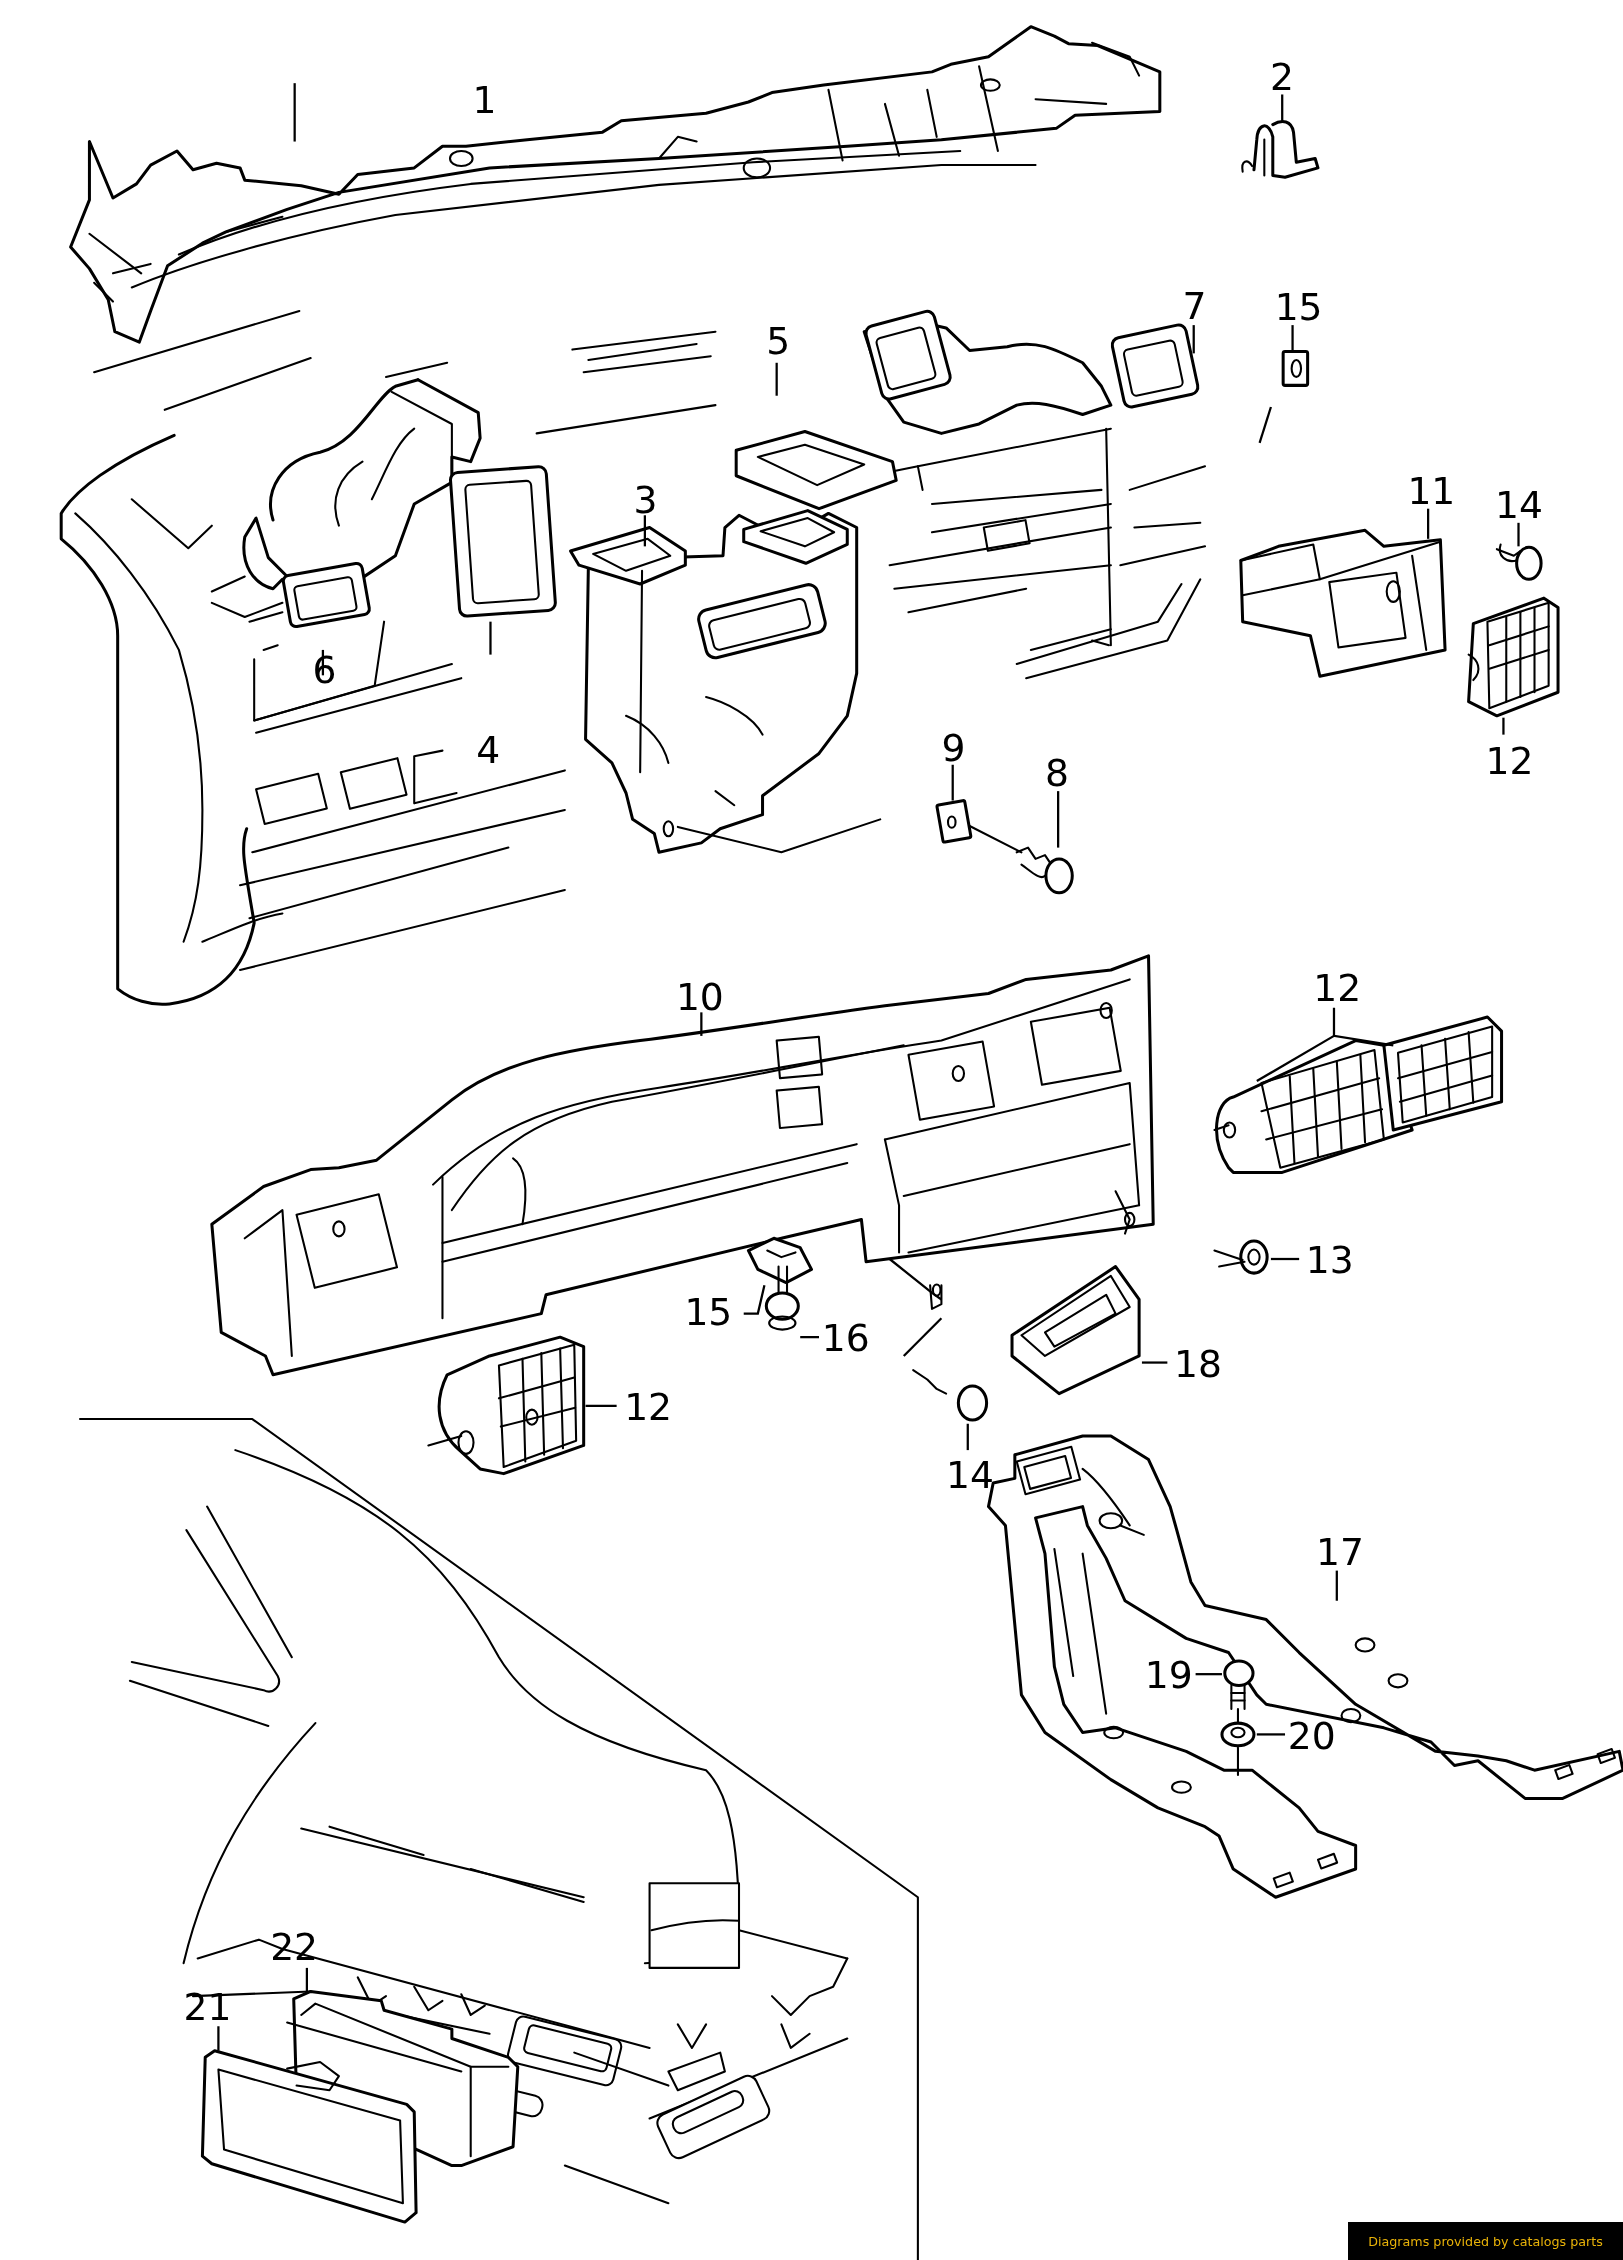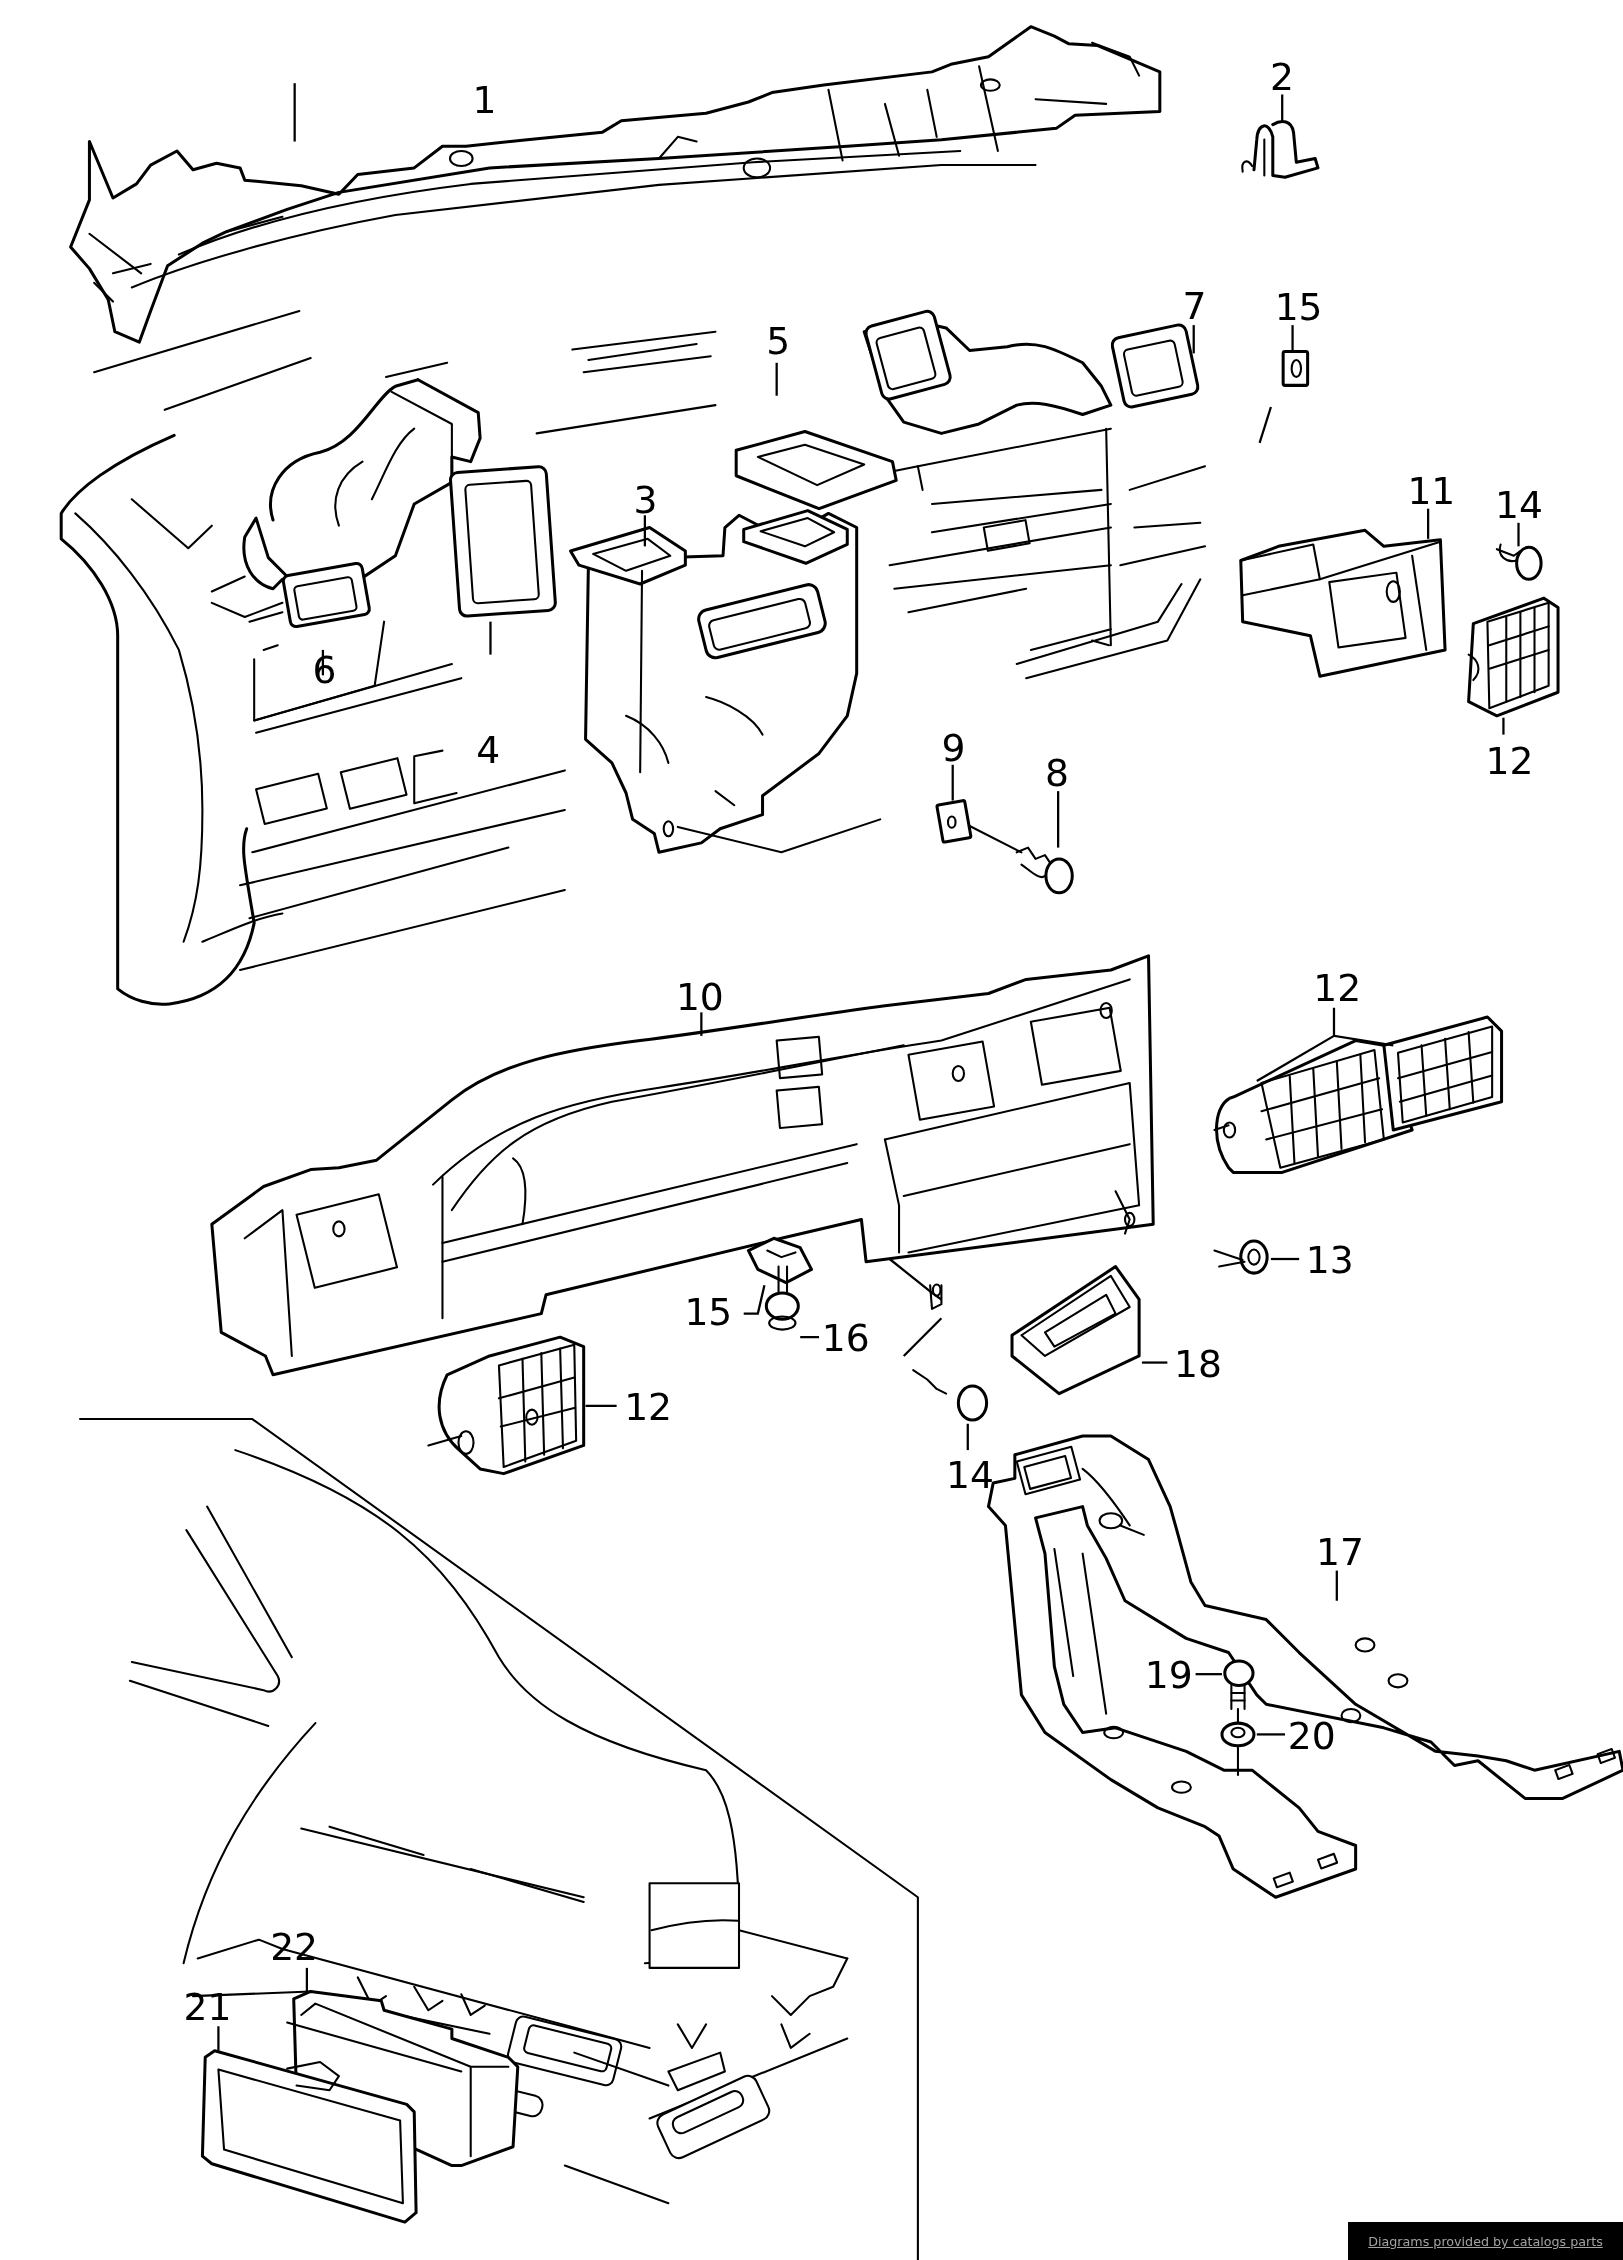--- a/index.html
+++ b/index.html
@@ -6,22 +6,22 @@
     body { width: 1623px; height: 2261px; position: relative; overflow: hidden; font-family: "DejaVu Sans", sans-serif; }
     #diagram { position: absolute; left: 0; top: 0; width: 1623px; height: 2261px; }
     .ln { fill: none; stroke: #000; stroke-width: 3.2; stroke-linecap: round; stroke-linejoin: round; }
     .ln-thin { fill: none; stroke: #000; stroke-width: 2.2; stroke-linecap: round; stroke-linejoin: round; }
     .fill-w { fill: #fff; }
     .leader { fill: none; stroke: #000; stroke-width: 2.4; }
     .callout { font-family: "DejaVu Sans", sans-serif; font-size: 40px; fill: #000; font-weight: normal; }
     .part { cursor: pointer; }
     .credit {
       position: absolute; right: 0; bottom: 0; width: 275px; height: 39px;
-      background: #000; color: #a3a3a3; font-family: "DejaVu Sans", sans-serif;
-      font-size: 12.7px; line-height: 39px; text-align: center; white-space: nowrap; text-decoration: underline;
+      background: #000; color: #eab308; font-family: "DejaVu Sans", sans-serif;
+      font-size: 12.7px; line-height: 39px; text-align: center; white-space: nowrap;
     }
   </style>
 </head>
 <body>
 
 <svg id="diagram" viewBox="0 0 1724 2401" xmlns="http://www.w3.org/2000/svg">
 
   <g class="part">
     <path class="ln" d="M95,150 L95,212 L75,262 L95,285 L115,318 L122,352 L148,363 L160,330 L178,282 L215,258 L240,246 L305,222 L360,204 L520,178 L700,168 L900,155 L1000,148 L1122,136 L1142,122 L1232,118 L1232,76 L1166,48 L1135,46 L1120,38 L1095,28 L1050,60 L1010,68 L990,76 L875,90 L820,98 L795,108 L750,120 L660,128 L640,140 L560,148 L495,155 L470,155 L440,178 L380,185 L360,206 L320,197 L260,191 L255,178 L230,173 L205,180 L188,160 L160,175 L145,195 L120,210 Z"></path>
     <path class="ln-thin" d="M140,305 C200,280 300,250 420,228 L700,196 L1000,175 L1100,175"></path>

